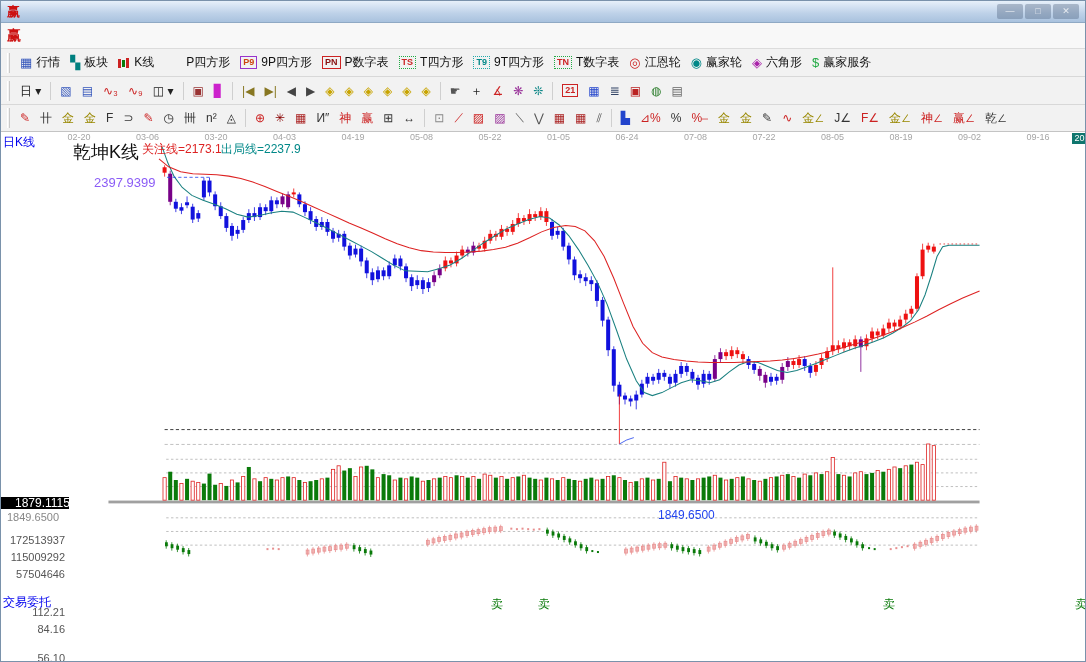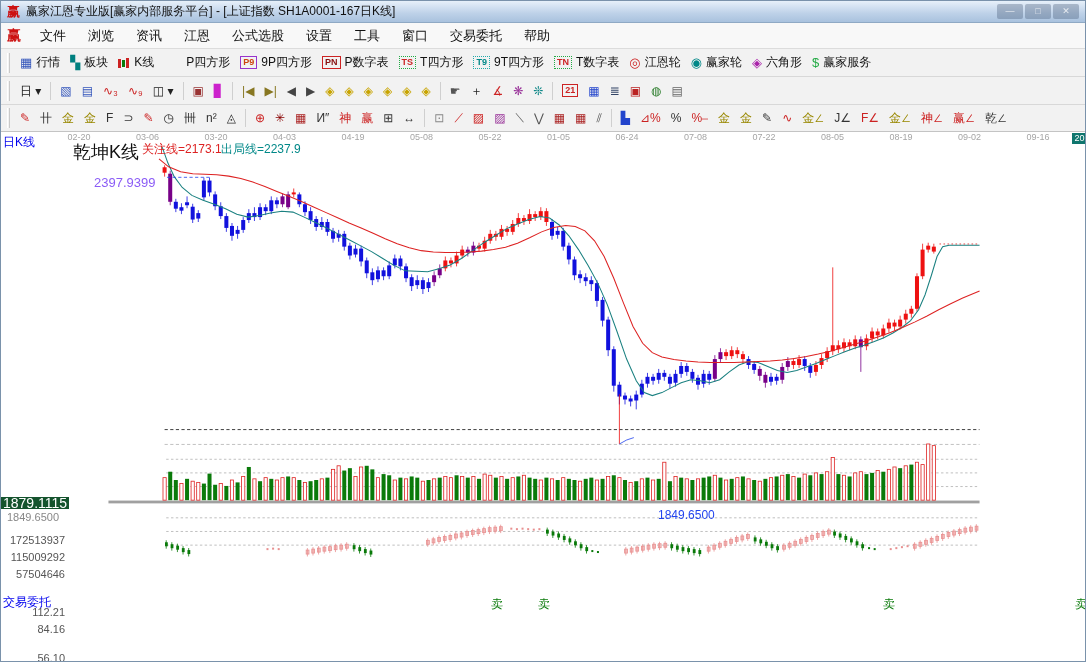--- a/index.html
+++ b/index.html
@@ -40,31 +40,29 @@
   .sell-lbl { font-size:12px; color:#0a7a0a; }
   .scale-lbl { font-size:11px; color:#555; width:64px; text-align:right; }
 </style>
 </head>
 <body>
 
 <div class="screen">
 
   <div class="titlebar">
     <span class="logo">赢</span>
-    <span class="title">赢家江恩专业版[赢家内部服务平台] - [上证指数  SH1A0001-167日K线]</span>
     <div class="wincontrols">
       <span class="winbtn">—</span>
       <span class="winbtn">□</span>
       <span class="winbtn">✕</span>
     </div>
   </div>
 
   <div class="menubar">
     <span class="logo">赢</span>
-    <span id="menu-items"><span class="menu-item">文件</span><span class="menu-item">浏览</span><span class="menu-item">资讯</span><span class="menu-item">江恩</span><span class="menu-item">公式选股</span><span class="menu-item">设置</span><span class="menu-item">工具</span><span class="menu-item">窗口</span><span class="menu-item">交易委托</span><span class="menu-item">帮助</span></span>
   </div>
 
   <div class="tbrow" id="tb1">
       <span class="grip"></span>
       <div class="tbtn">
         <span class="glyph" style="color: rgb(51, 85, 187);">▦</span>
         <span class="minilabel">行情</span>
       </div>
       <div class="tbtn">
         <span class="glyph" style="color: rgb(0, 128, 128);">▚</span>
@@ -1000,21 +998,21 @@
         <div class="abs date-lbl" style="left: 947.5px; top: 0px;">09-02</div>
         <div class="abs date-lbl" style="left: 1016px; top: 0px;">09-16</div>
       </div>
     <div class="abs" style="left:1071px;top:1px;width:15px;height:11px;background:#0f766e;color:#fff;font-size:9px;text-align:center;line-height:11px">20</div>
 
     <div class="abs" style="left:72px;top:8px;font-size:18px;color:#111">乾坤K线</div>
     <div class="abs" style="left:141px;top:9px;font-size:12px;color:#dd2222">关注线=2173.1</div>
     <div class="abs" style="left:220px;top:9px;font-size:12px;color:#008888">出局线=2237.9</div>
     <div class="abs" style="left:93px;top:43px;font-size:13px;color:#8b5cf6">2397.9399</div>
 
-    <div class="abs" style="left:0;top:365px;width:68px;height:12px;background:#14532d;color:#fff;font-size:14px;line-height:12px;padding-left:2px">1879.1115</div>
+    <div class="abs" style="left:0;top:365px;width:68px;height:12px;background:#000000;color:#fff;font-size:12px;line-height:12px;padding-left:14px">1879.1115</div>
     <div class="abs" style="left:6px;top:379px;font-size:11px;color:#888">1849.6500</div>
     <div class="abs" style="left:657px;top:376px;font-size:12px;color:#2244ee">1849.6500</div>
 
     <div class="abs scale-lbl" style="left:0;top:402px">172513937</div>
     <div class="abs scale-lbl" style="left:0;top:419px">115009292</div>
     <div class="abs scale-lbl" style="left:0;top:436px">57504646</div>
 
     <div class="abs" style="left:2px;top:462px;font-size:12px;color:#0000ee">交易委托</div>
     <div class="abs scale-lbl" style="left:0;top:474px">112.21</div>
     <div class="abs scale-lbl" style="left:0;top:491px">84.16</div>

